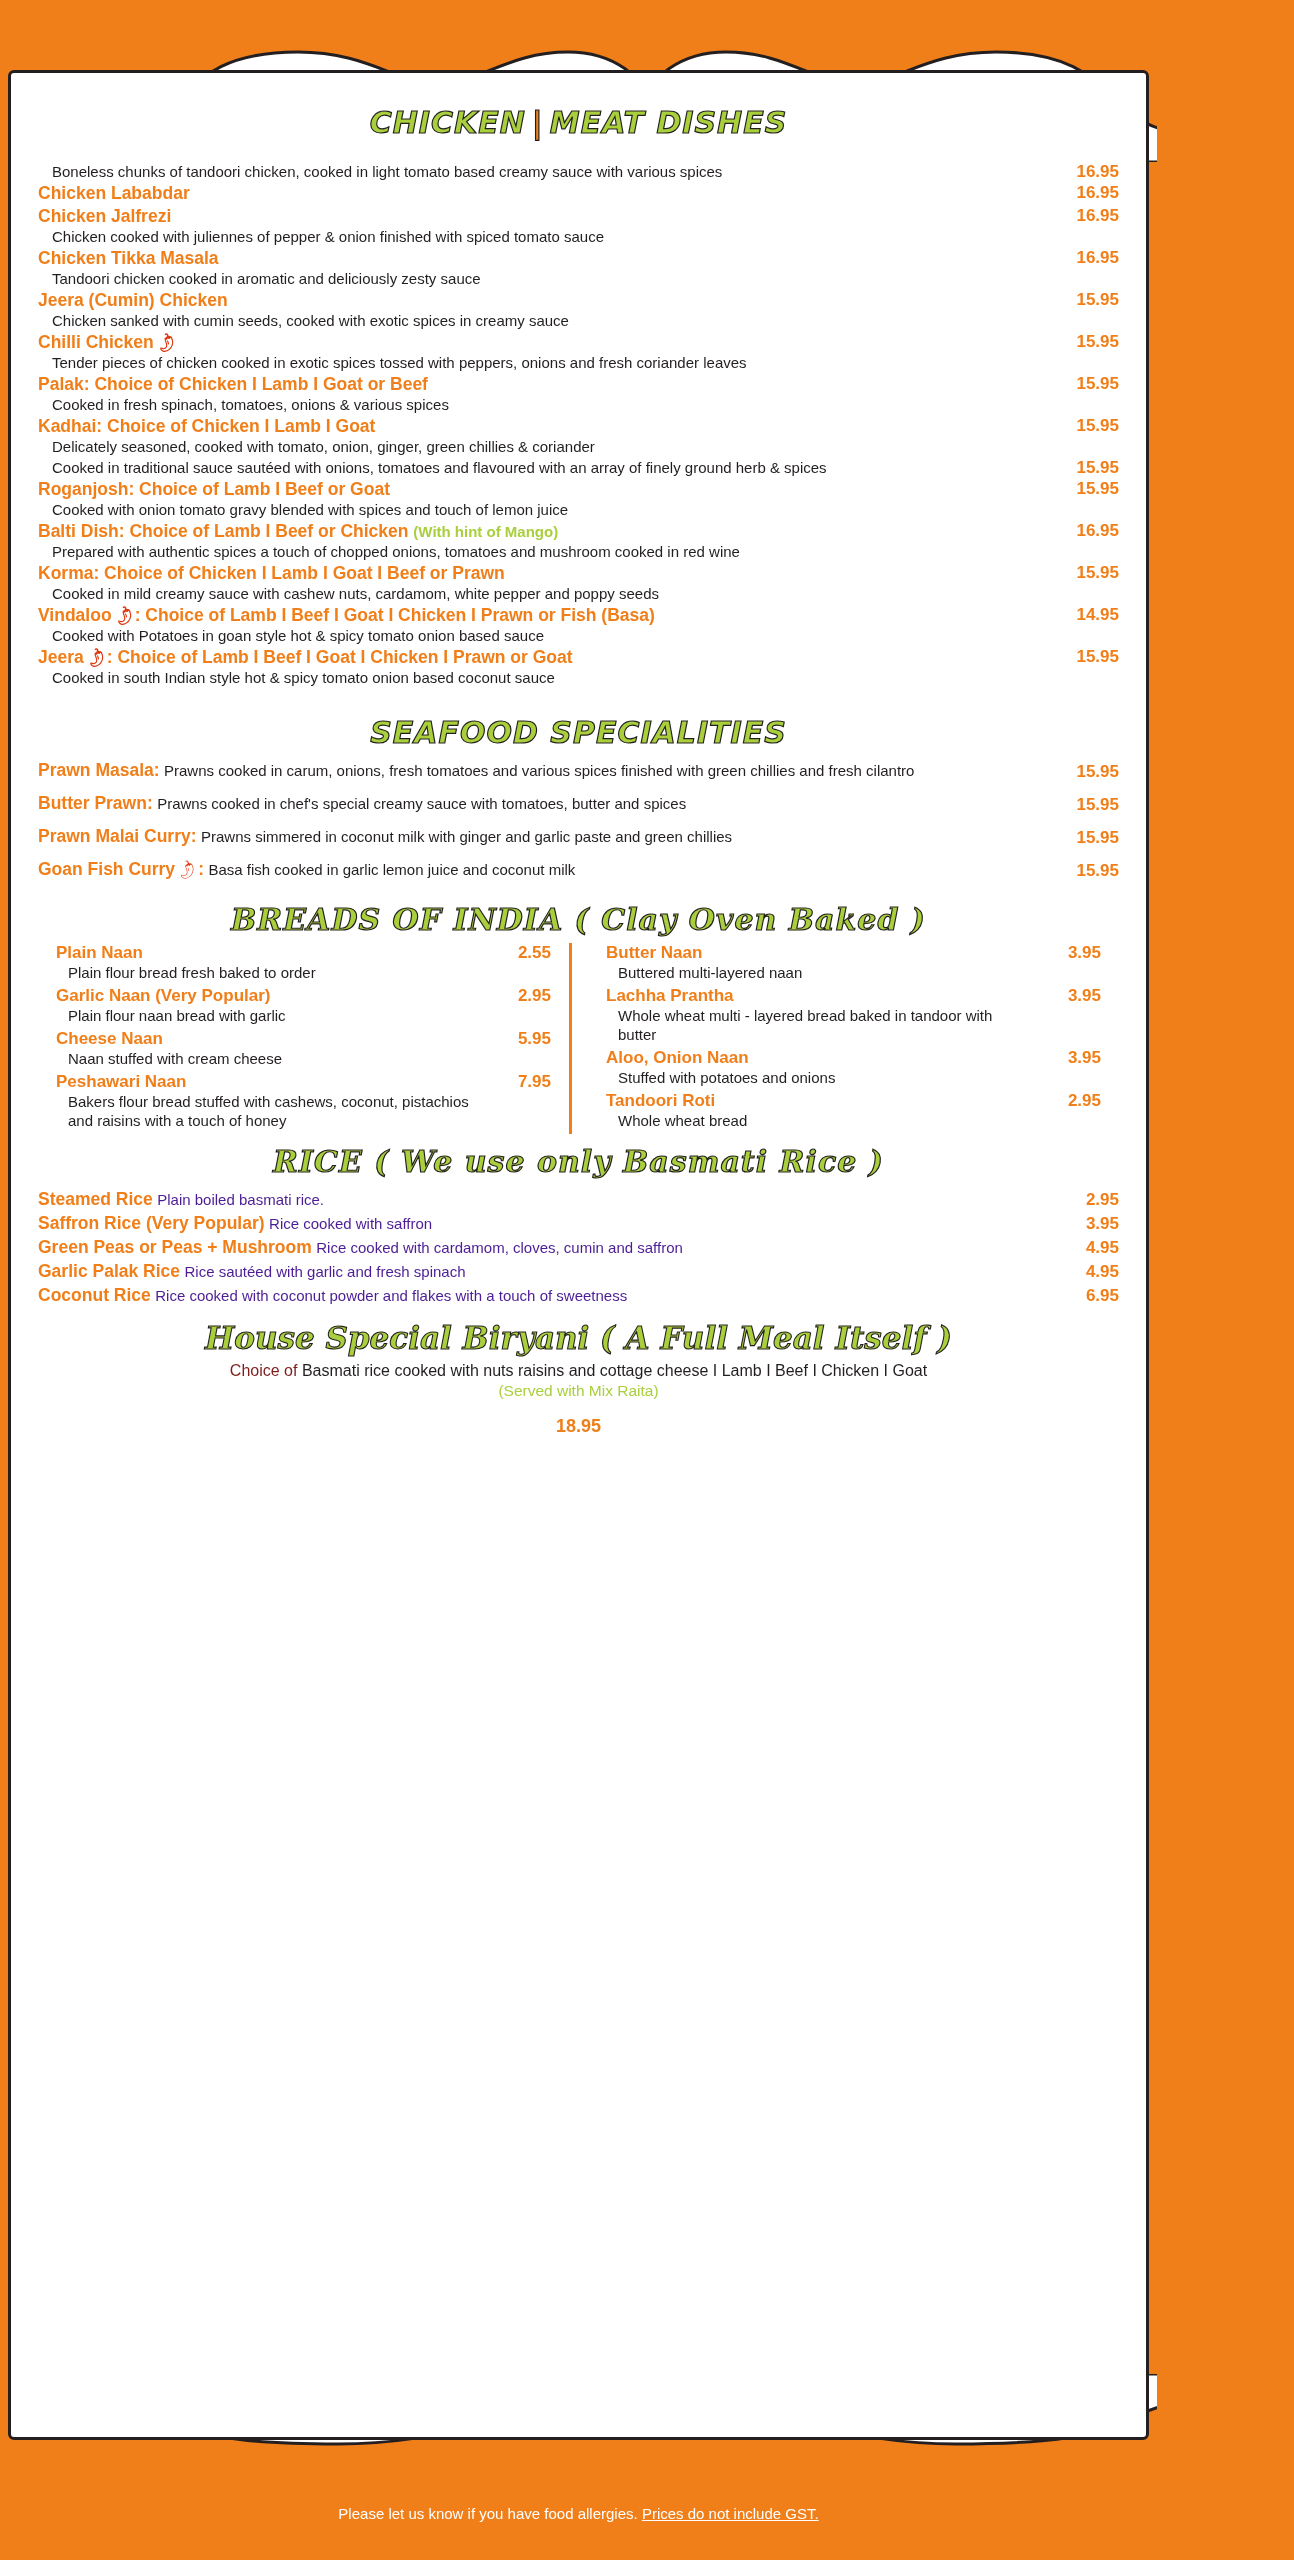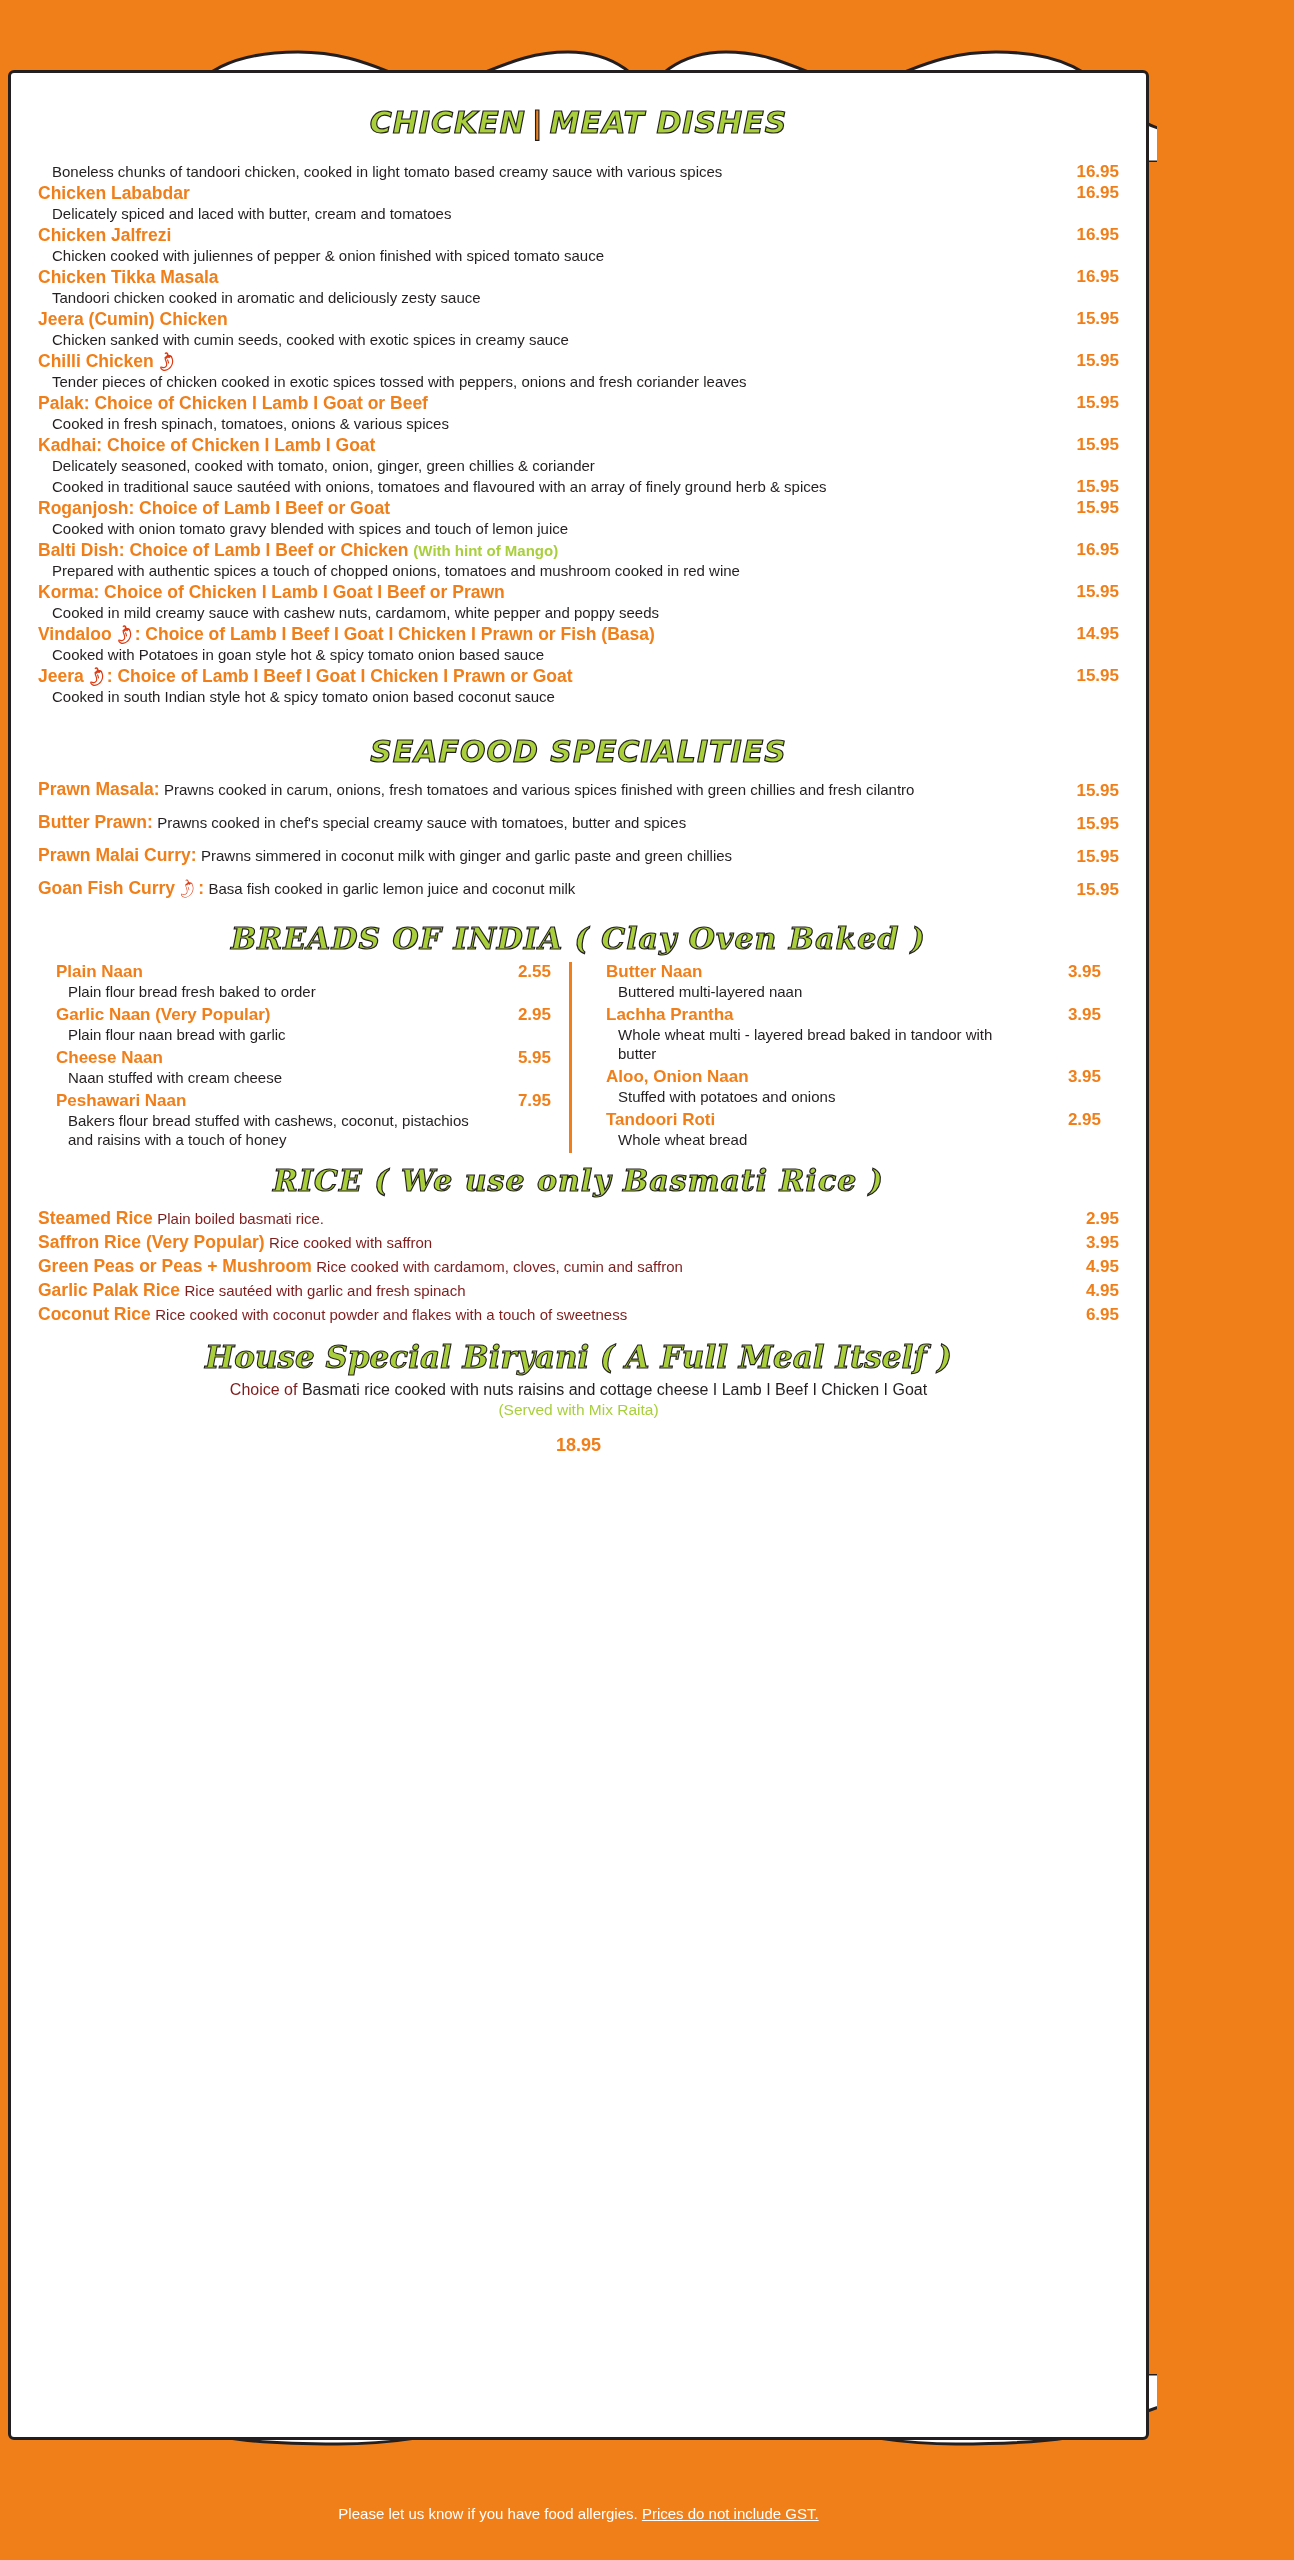--- a/index.html
+++ b/index.html
@@ -129,21 +129,21 @@
   .bcol.left{ border-right:3px solid #F07F1A; }
   .bitem{ position:relative; padding-right:70px; margin-bottom:4px;}
   .bitem .bname{color:#F07F1A;font-weight:bold;font-size:17px;}
   .bitem .bdesc{color:#231f20;font-size:15px;line-height:19px;padding-left:12px;}
   .bitem .bprice{position:absolute;right:0;top:0;color:#F07F1A;font-weight:bold;font-size:17px;}
   
   .rice{
     position:relative;padding-right:86px;margin-bottom:3px;
   }
   .rice .rname{color:#F07F1A;font-weight:bold;font-size:17.5px;}
-  .rice .rdesc{color:#7f1d1d;font-size:15px;}
+  .rice .rdesc{color:#4c1d95;font-size:15px;}
   .rice .rprice{position:absolute;right:0;top:1px;color:#F07F1A;font-weight:bold;font-size:17px;}
   
   .biryani-title{
     text-align:center;
     font-family:"DejaVu Serif", serif;
     font-style:italic;
     font-weight:bold;
     color:#A9CF3C;
     -webkit-text-stroke:1.1px #231f20;
     font-size:31px;
@@ -210,21 +210,20 @@
 
     <div>
 
       <div class="dish">
         <div class="desc">Boneless chunks of tandoori chicken, cooked in light tomato based creamy sauce with various spices</div>
         <div class="price">16.95</div>
       </div>
 
       <div class="dish">
         <div class="name">Chicken Lababdar</div>
-        <div class="desc">Delicately spiced and laced with butter, cream and tomatoes</div>
         <div class="price">16.95</div>
       </div>
 
       <div class="dish">
         <div class="name">Chicken Jalfrezi</div>
         <div class="desc">Chicken cooked with juliennes of pepper &amp; onion finished with spiced tomato sauce</div>
         <div class="price">16.95</div>
       </div>
 
       <div class="dish">

